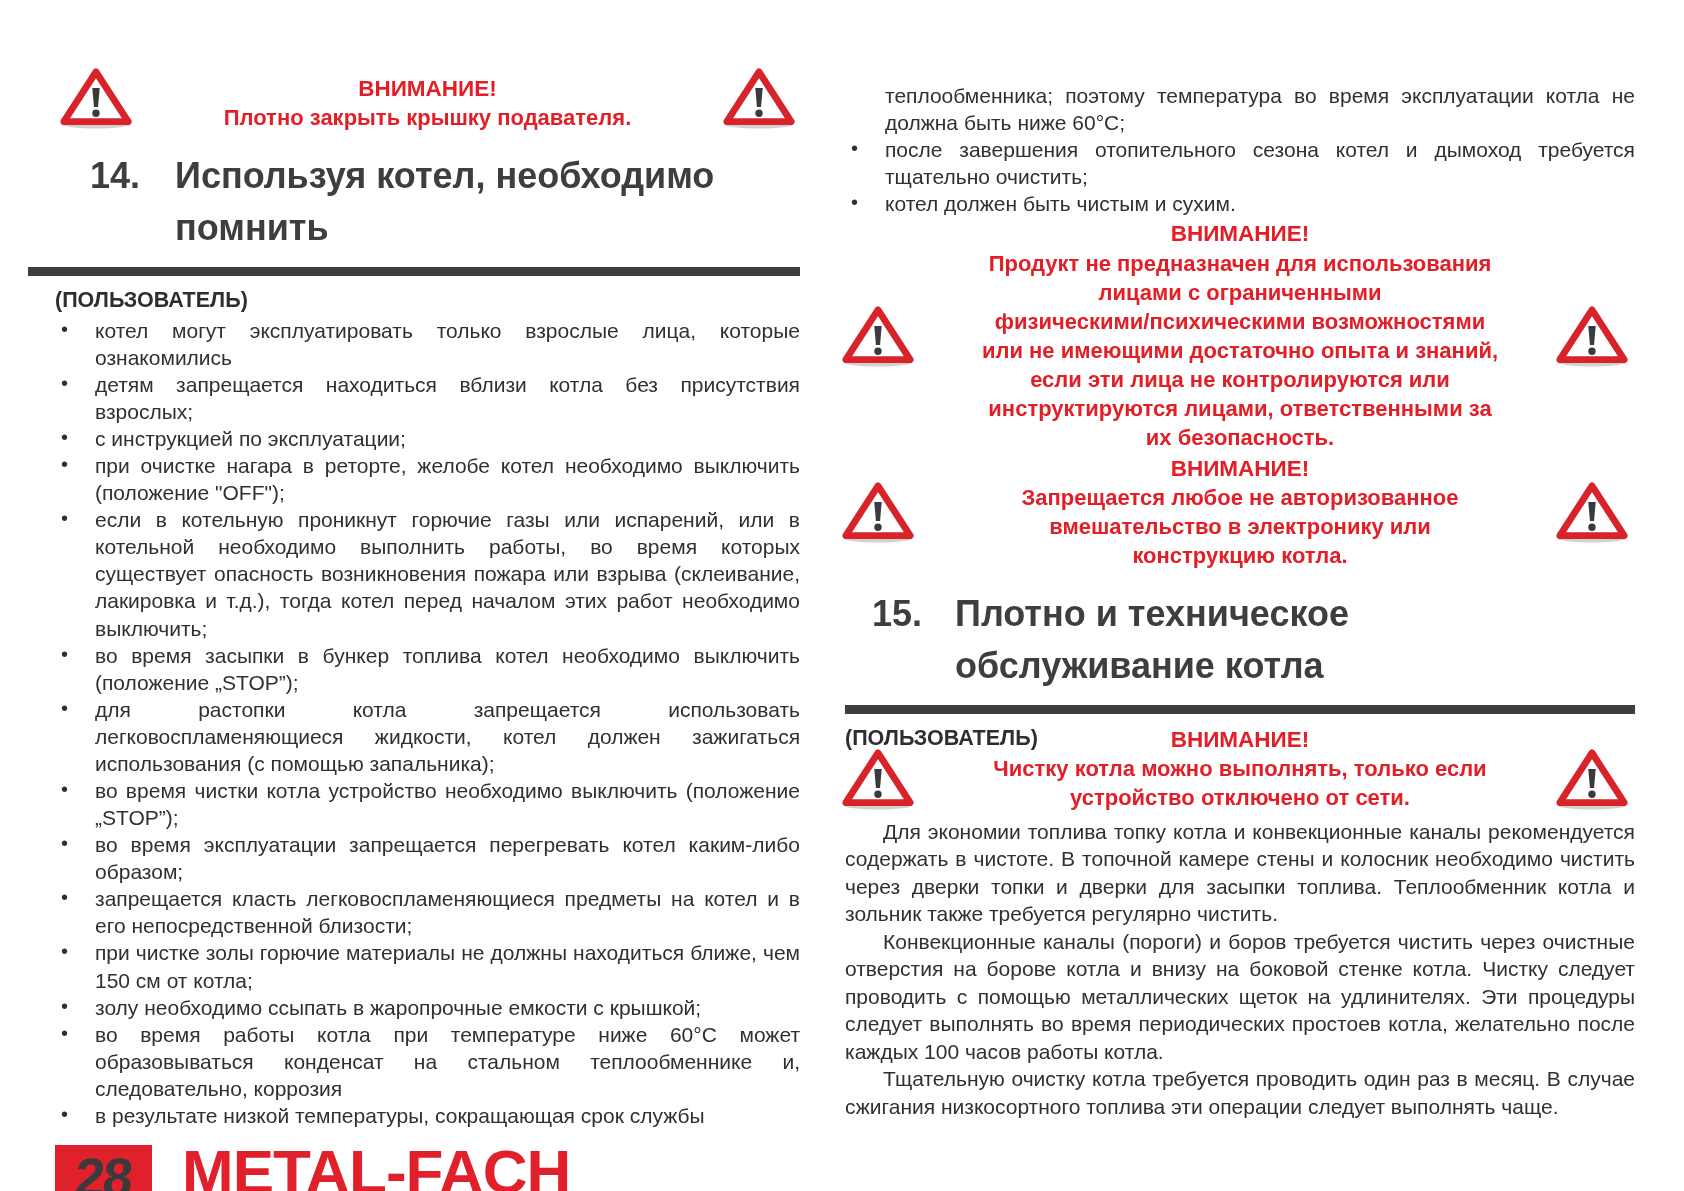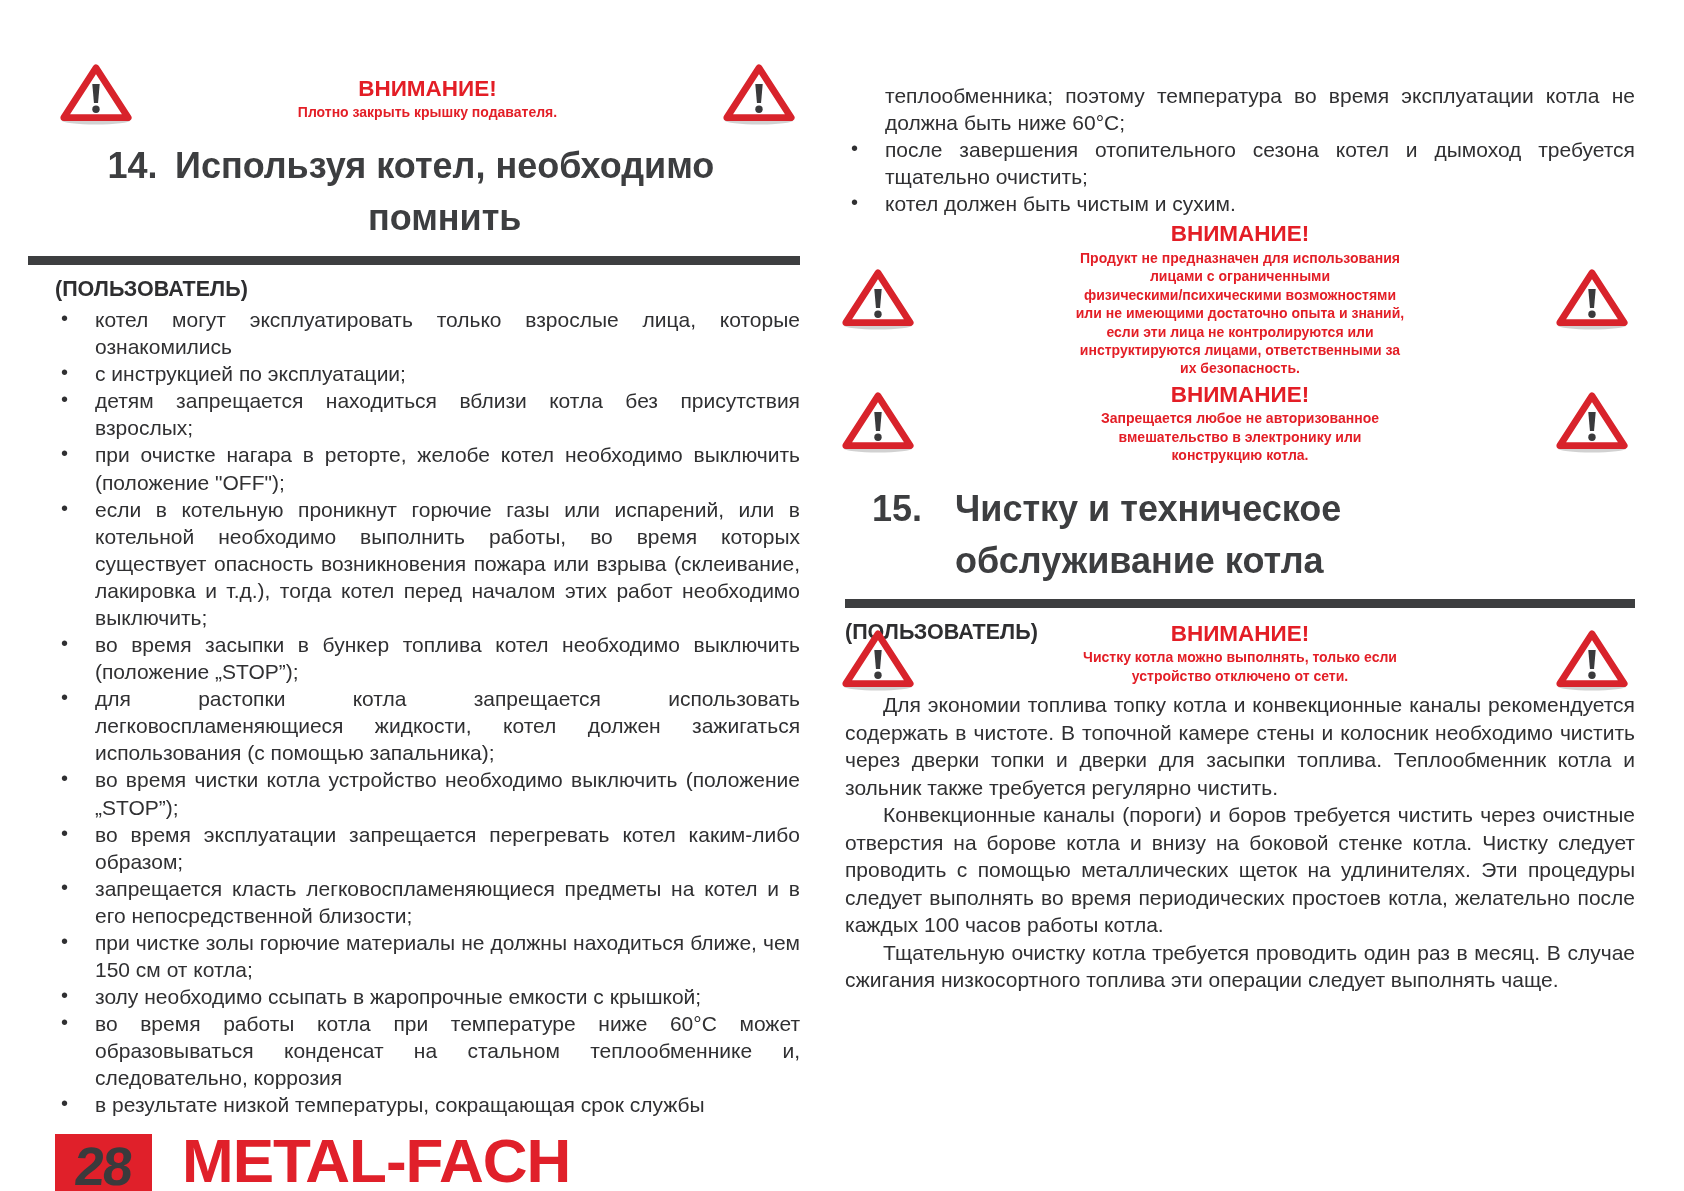--- a/index.html
+++ b/index.html
@@ -10,31 +10,31 @@
   }
   .page { display:flex;margin-top:30px; }
   .col { box-sizing:border-box; }
   .col-left  { width:745px; margin-left:55px; padding-top:44px; }
   .col-right { width:790px; margin-left:45px; padding-top:52px; }
 
   
   .warnblock { position:relative; text-align:center; }
   .warnblock .warn-text-wrap { padding:0 100px; }
   .warn-title { color:#e31e26; font-weight:bold; font-size:22.5px; line-height:1.3; }
-  .warn-text  { color:#e31e26; font-weight:bold; font-size:14px; line-height:1.32; white-space:pre-line; }
+  .warn-text  { color:#e31e26; font-weight:bold; font-size:22px; line-height:1.32; white-space:pre-line; }
   .tri { position:absolute; top:50%; transform:translateY(-50%); width:78px; height:66px; }
   .tri.left  { left:2px; }
   .tri.right { right:2px; }
   .col-right .tri.left { left:-6px; }
   .col-right .tri.right { right:4px; }
 
   
   .section-head { display:flex; font-size:36px; font-weight:bold; color:#3d3e40; line-height:1.45; margin-top:18px; }
   .section-head .num { flex:0 0 auto; }
-  .col-left  .section-head { margin-left:35px;text-align:center; }
+  .col-left  .section-head { margin-left:35px; }
   .col-left  .section-head .num { width:85px; }
   .col-right .section-head { margin-left:27px; }
   .col-right .section-head .num { width:83px; }
   .section-head .ttl { white-space:pre-line; }
 
   .rule { height:9px; background:#3d3e40; margin-top:12px; }
   .col-left .rule { margin-left:-27px; width:calc(100% + 27px); }
 
   .audience { font-weight:bold; font-size:21.5px; margin:12px 0 4px 0; color:#2e2e30; }
 
@@ -100,22 +100,22 @@
       <span class="ttl">Используя котел, необходимо
 помнить</span>
     </div>
 
     <div class="rule"></div>
 
     <div class="audience">(ПОЛЬЗОВАТЕЛЬ)</div>
 
     <ul class="blist">
       <li>котел могут эксплуатировать только взрослые лица, которые ознакомились</li>
+      <li>детям запрещается находиться вблизи котла без присутствия взрослых;</li>
       <li>с инструкцией по эксплуатации;</li>
-      <li>детям запрещается находиться вблизи котла без присутствия взрослых;</li>
       <li>при очистке нагара в реторте, желобе котел необходимо выключить (положение "OFF");</li>
       <li>если в котельную проникнут горючие газы или испарений, или в котельной необходимо выполнить работы, во время которых существует опасность возникновения пожара или взрыва (склеивание, лакировка и т.д.), тогда котел перед началом этих работ необходимо выключить;</li>
       <li>во время засыпки в бункер топлива котел необходимо выключить (положение „STOP”);</li>
       <li>для растопки котла запрещается использовать легковоспламеняющиеся жидкости, котел должен зажигаться использования (с помощью запальника);</li>
       <li>во время чистки котла устройство необходимо выключить (положение „STOP”);</li>
       <li>во время эксплуатации запрещается перегревать котел каким-либо образом;</li>
       <li>запрещается класть легковоспламеняющиеся предметы на котел и в его непосредственной близости;</li>
       <li>при чистке золы горючие материалы не должны находиться ближе, чем 150 см от котла;</li>
       <li>золу необходимо ссыпать в жаропрочные емкости с крышкой;</li>
       <li>во время работы котла при температуре ниже 60°С может образовываться конденсат на стальном теплообменнике и, следовательно, коррозия</li>
@@ -191,21 +191,21 @@
       <div class="warn-text-wrap">
         <div class="warn-title">ВНИМАНИЕ!</div>
         <div class="warn-text">Запрещается любое не авторизованное
 вмешательство в электронику или
 конструкцию котла.</div>
       </div>
     </div>
 
     <div class="section-head">
       <span class="num">15.</span>
-      <span class="ttl">Чистку и техническое
+      <span class="ttl">Плотно и техническое
 обслуживание котла</span>
     </div>
 
     <div class="rule"></div>
 
     <div class="audience">(ПОЛЬЗОВАТЕЛЬ)</div>
 
     <div class="warnblock" style="margin-top:-30px;">
       <span class="tri left" style="top:62%;">
   <svg viewBox="0 0 80 68" xmlns="http://www.w3.org/2000/svg">

